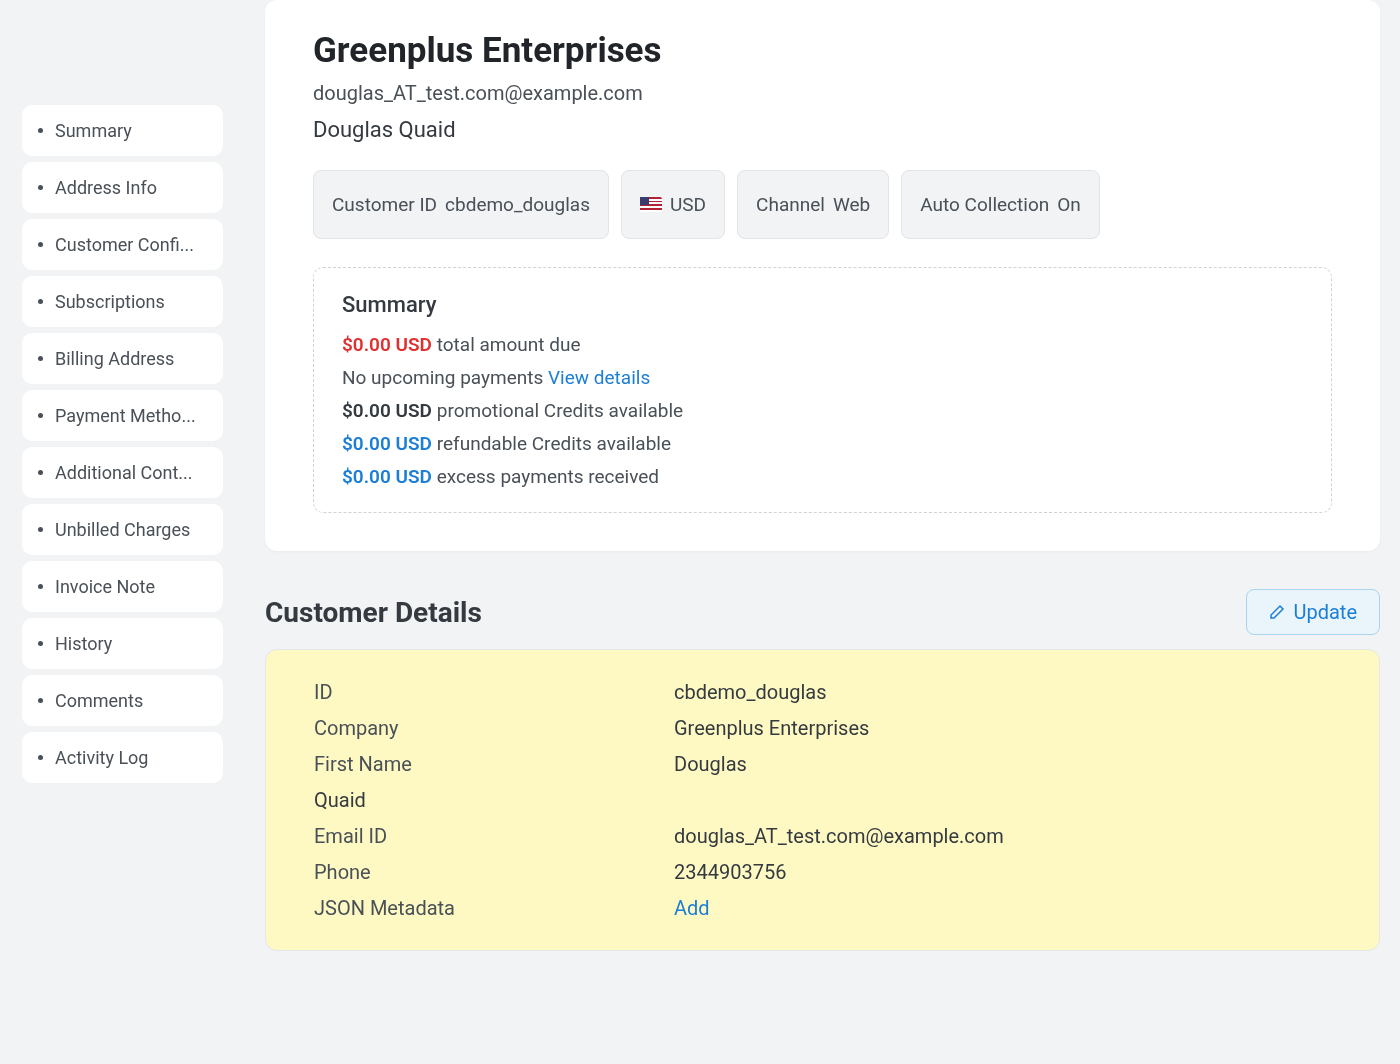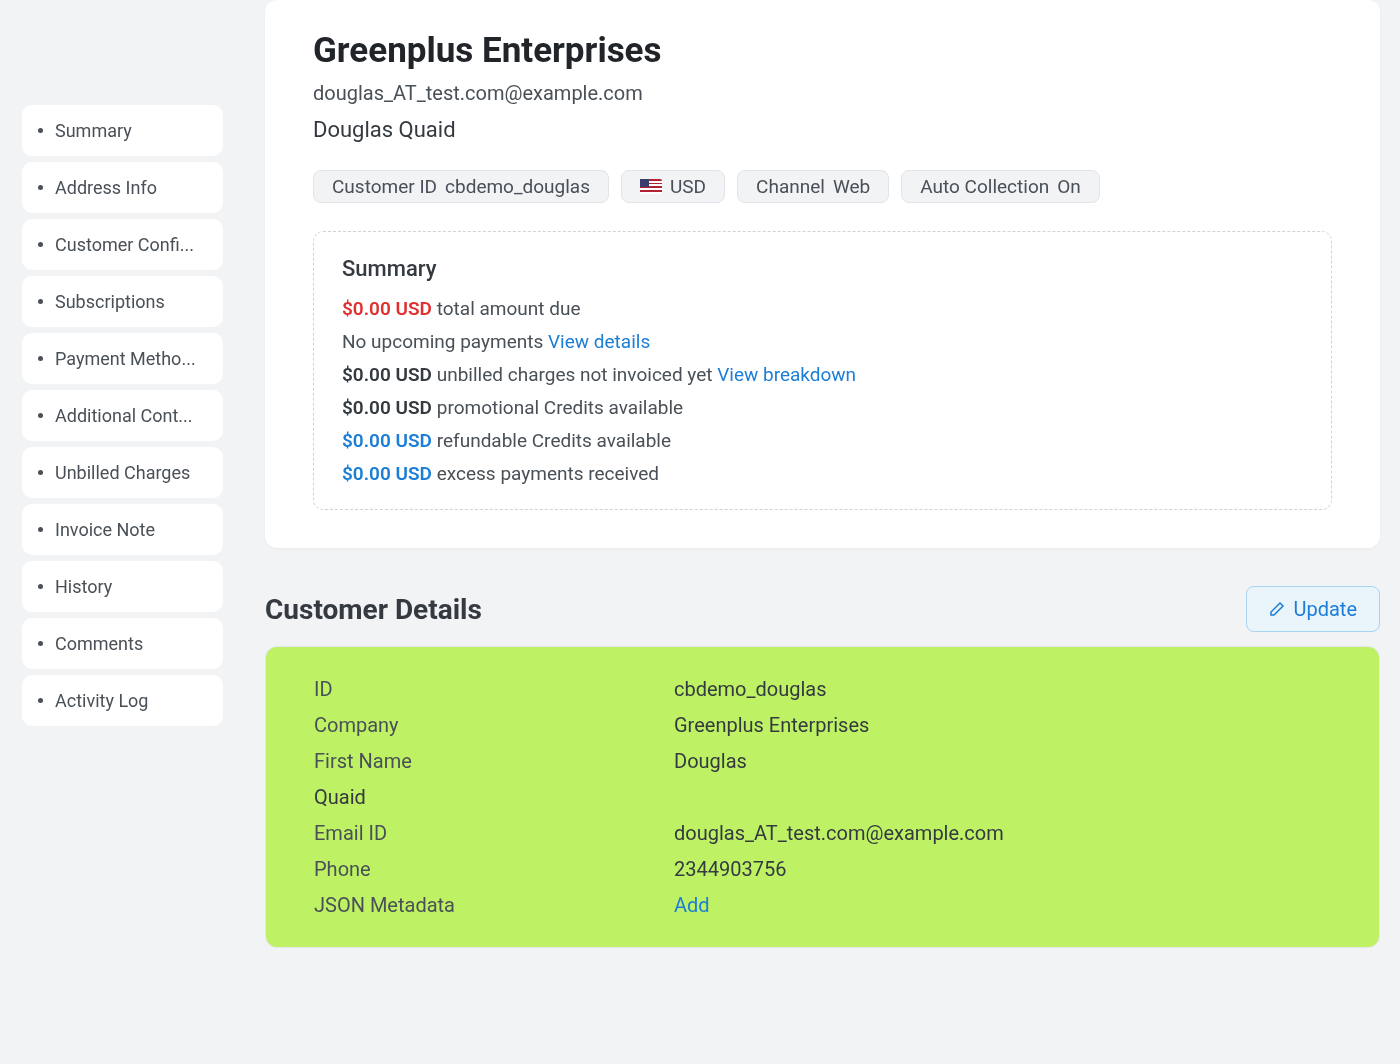--- a/index.html
+++ b/index.html
@@ -77,21 +77,21 @@
   }
   .chips {
     display: flex;
     gap: 12px;
     margin-bottom: 28px;
   }
   .chip {
     background: #f1f3f5;
     border: 1px solid #e1e4e8;
     border-radius: 8px;
-    padding: 4px 18px;
+    padding: 22px 18px;
     font-size: 19px;
     color: #495057;
     display: flex;
     align-items: center;
     gap: 8px;
   }
   .flag {
     width: 22px;
     height: 15px;
     background: linear-gradient(to bottom,
@@ -148,21 +148,21 @@
     color: #1c7ed6;
     font-size: 20px;
     padding: 10px 22px;
     border-radius: 8px;
     display: flex;
     align-items: center;
     gap: 8px;
     cursor: pointer;
   }
   .details-card {
-    background: #bef264;
+    background: #fef9c3;
     border: 1px solid #e5e7ea;
     border-radius: 12px;
     padding: 30px 48px;
   }
   .detail-row {
     display: flex;
     font-size: 20px;
     color: #495057;
     margin-bottom: 12px;
   }
@@ -194,20 +194,24 @@
         <span class="bullet"></span>
         <span class="label">Address Info</span>
       </div>
     <div class="sidebar-item">
         <span class="bullet"></span>
         <span class="label">Customer Confi...</span>
       </div>
     <div class="sidebar-item">
         <span class="bullet"></span>
         <span class="label">Subscriptions</span>
+      </div>
+    <div class="sidebar-item">
+        <span class="bullet"></span>
+        <span class="label">Billing Address</span>
       </div>
     <div class="sidebar-item">
         <span class="bullet"></span>
         <span class="label">Payment Metho...</span>
       </div>
     <div class="sidebar-item">
         <span class="bullet"></span>
         <span class="label">Additional Cont...</span>
       </div>
     <div class="sidebar-item">
@@ -259,25 +263,20 @@
 
       <div class="summary-box">
         <div class="summary-title">Summary</div>
         <div class="summary-line">
           <span class="amt-red">$0.00 USD</span>
           <span>total amount due</span>
         </div>
         <div class="summary-line">
           <span>No upcoming payments</span>
           <span class="link">View details</span>
-        </div>
-        <div class="summary-line">
-          <span class="amt-dark">$0.00 USD</span>
-          <span>unbilled charges not invoiced yet</span>
-          <span class="link">View breakdown</span>
         </div>
         <div class="summary-line">
           <span class="amt-dark">$0.00 USD</span>
           <span>promotional Credits available</span>
         </div>
         <div class="summary-line">
           <span class="amt-blue">$0.00 USD</span>
           <span>refundable Credits available</span>
         </div>
         <div class="summary-line" style="margin-bottom:0">

